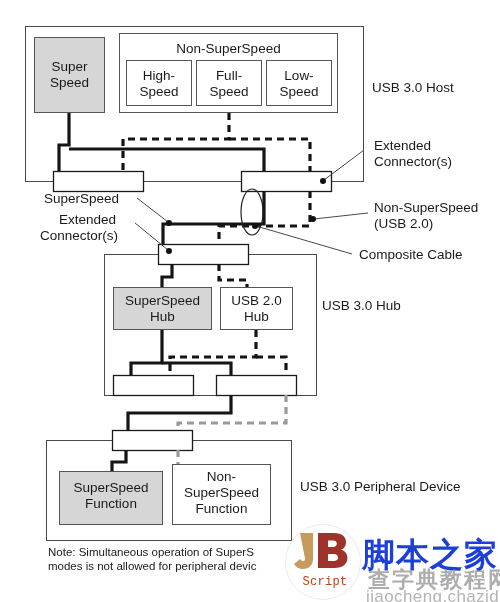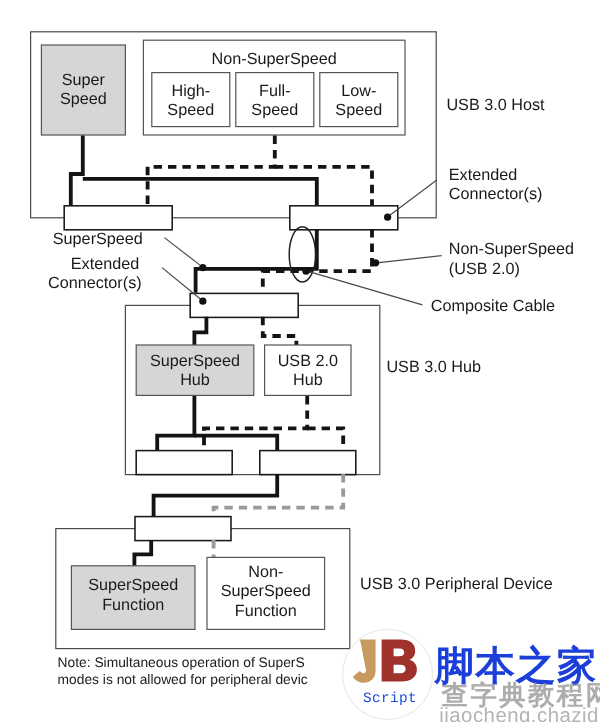--- a/index.html
+++ b/index.html
@@ -76,21 +76,21 @@
     left: 6px; top: 8px;
     width: 64px; height: 44px;
   }
   .wm-script {
     position: absolute;
     left: 8px; top: 54px;
     width: 62px;
     text-align: center;
     font-family: "Liberation Mono", monospace;
     font-size: 12px;
-    color: #1d4ed8;
+    color: #c2410c;
     letter-spacing: .3px;
   }
   .wm-cn {
     position: absolute;
     left: 76px; top: 12px;
     font-family: "DejaVu Sans", sans-serif;
     font-size: 33px;
     font-weight: bold;
     color: #1b3fd8;
     letter-spacing: 1px;

